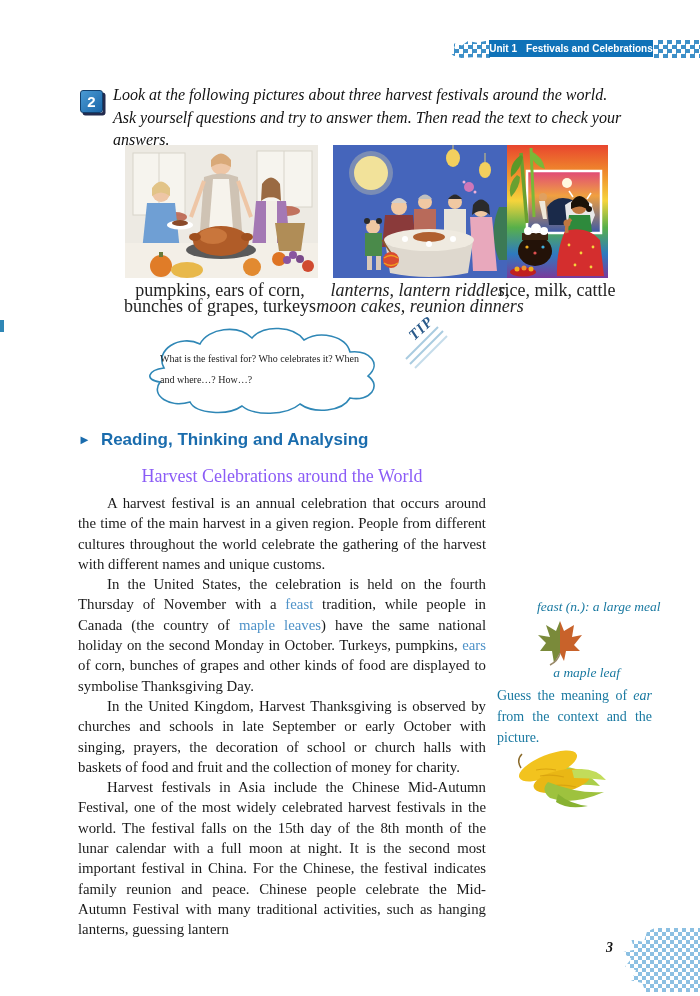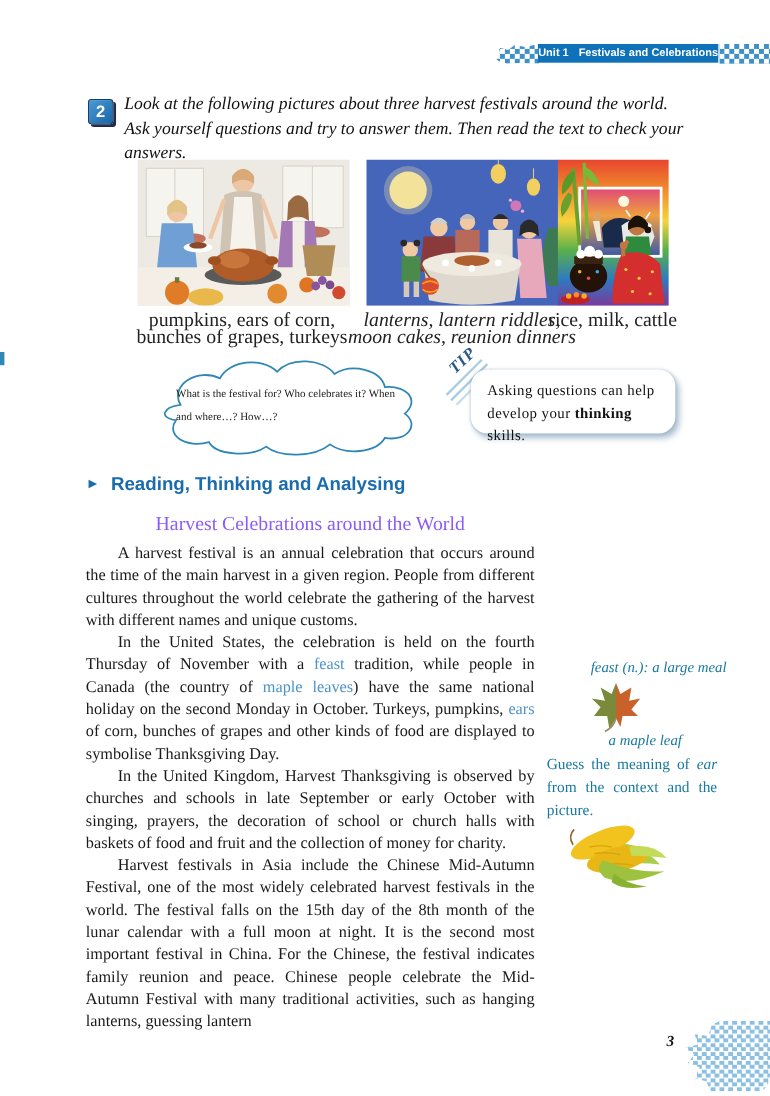--- a/index.html
+++ b/index.html
@@ -1,19 +1,19 @@
 <!DOCTYPE html>
 <html><head>
 <meta charset="utf-8">
 <style>
   * { margin:0; padding:0; box-sizing:border-box; }
   html,body { background:#fff; }
   .page {
     position:relative; width:700px; height:996px; background:#ffffff;
-    font-family:"Liberation Serif", serif; color:#1c1c1c; overflow:hidden;border-radius:19px;
+    font-family:"Liberation Serif", serif; color:#1c1c1c; overflow:hidden;
   }
   
   .checker {
     background: conic-gradient(#3e90c8 25%, #ffffff 0 50%, #3e90c8 0 75%, #ffffff 0);
     background-size: 9px 9px;
   }
   .header-checker-left {
     position:absolute; left:450px; top:40px; width:40px; height:18px;
     clip-path: polygon(0 70%, 12% 45%, 8% 18%, 30% 30%, 45% 5%, 68% 15%, 100% 0, 100% 100%, 55% 96%, 28% 100%, 8% 86%);
   }
@@ -295,23 +295,20 @@
     </svg>
     <div class="cloud-text">What is the festival for? Who celebrates it? When and where…? How…?</div>
   </div>
 
   <svg class="tip-slashes" viewBox="0 0 46 46">
     <line x1="4" y1="36" x2="36" y2="4" stroke="#a9cbe0" stroke-width="2"></line>
     <line x1="8" y1="41" x2="41" y2="8" stroke="#a9cbe0" stroke-width="2"></line>
     <line x1="13" y1="45" x2="45" y2="13" stroke="#c4dcea" stroke-width="2"></line>
   </svg>
   <div class="tip-label">TIP</div>
-  <div class="tip-box">
-    <div class="tip-text"><span>Asking questions can help develop your </span><span class="seg-bold">thinking</span><span> skills.</span></div>
-  </div>
 
   <div class="section-heading">
     <span class="arrow">►</span><span>Reading, Thinking and Analysing</span>
   </div>
 
   <div class="article-title">Harvest Celebrations around the World</div>
   <div class="article-body">
     <p><span>A harvest festival is an annual celebration that occurs around the time of the main harvest in a given region. People from different cultures throughout the world celebrate the gathering of the harvest with different names and unique customs.</span></p>
     <p><span>In the United States, the celebration is held on the fourth Thursday of November with a </span><span class="seg-link">feast</span><span> tradition, while people in Canada (the country of </span><span class="seg-link">maple leaves</span><span>) have the same national holiday on the second Monday in October. Turkeys, pumpkins, </span><span class="seg-link">ears</span><span> of corn, bunches of grapes and other kinds of food are displayed to symbolise Thanksgiving Day.</span></p>
     <p><span>In the United Kingdom, Harvest Thanksgiving is observed by churches and schools in late September or early October with singing, prayers, the decoration of school or church halls with baskets of food and fruit and the collection of money for charity.</span></p>

